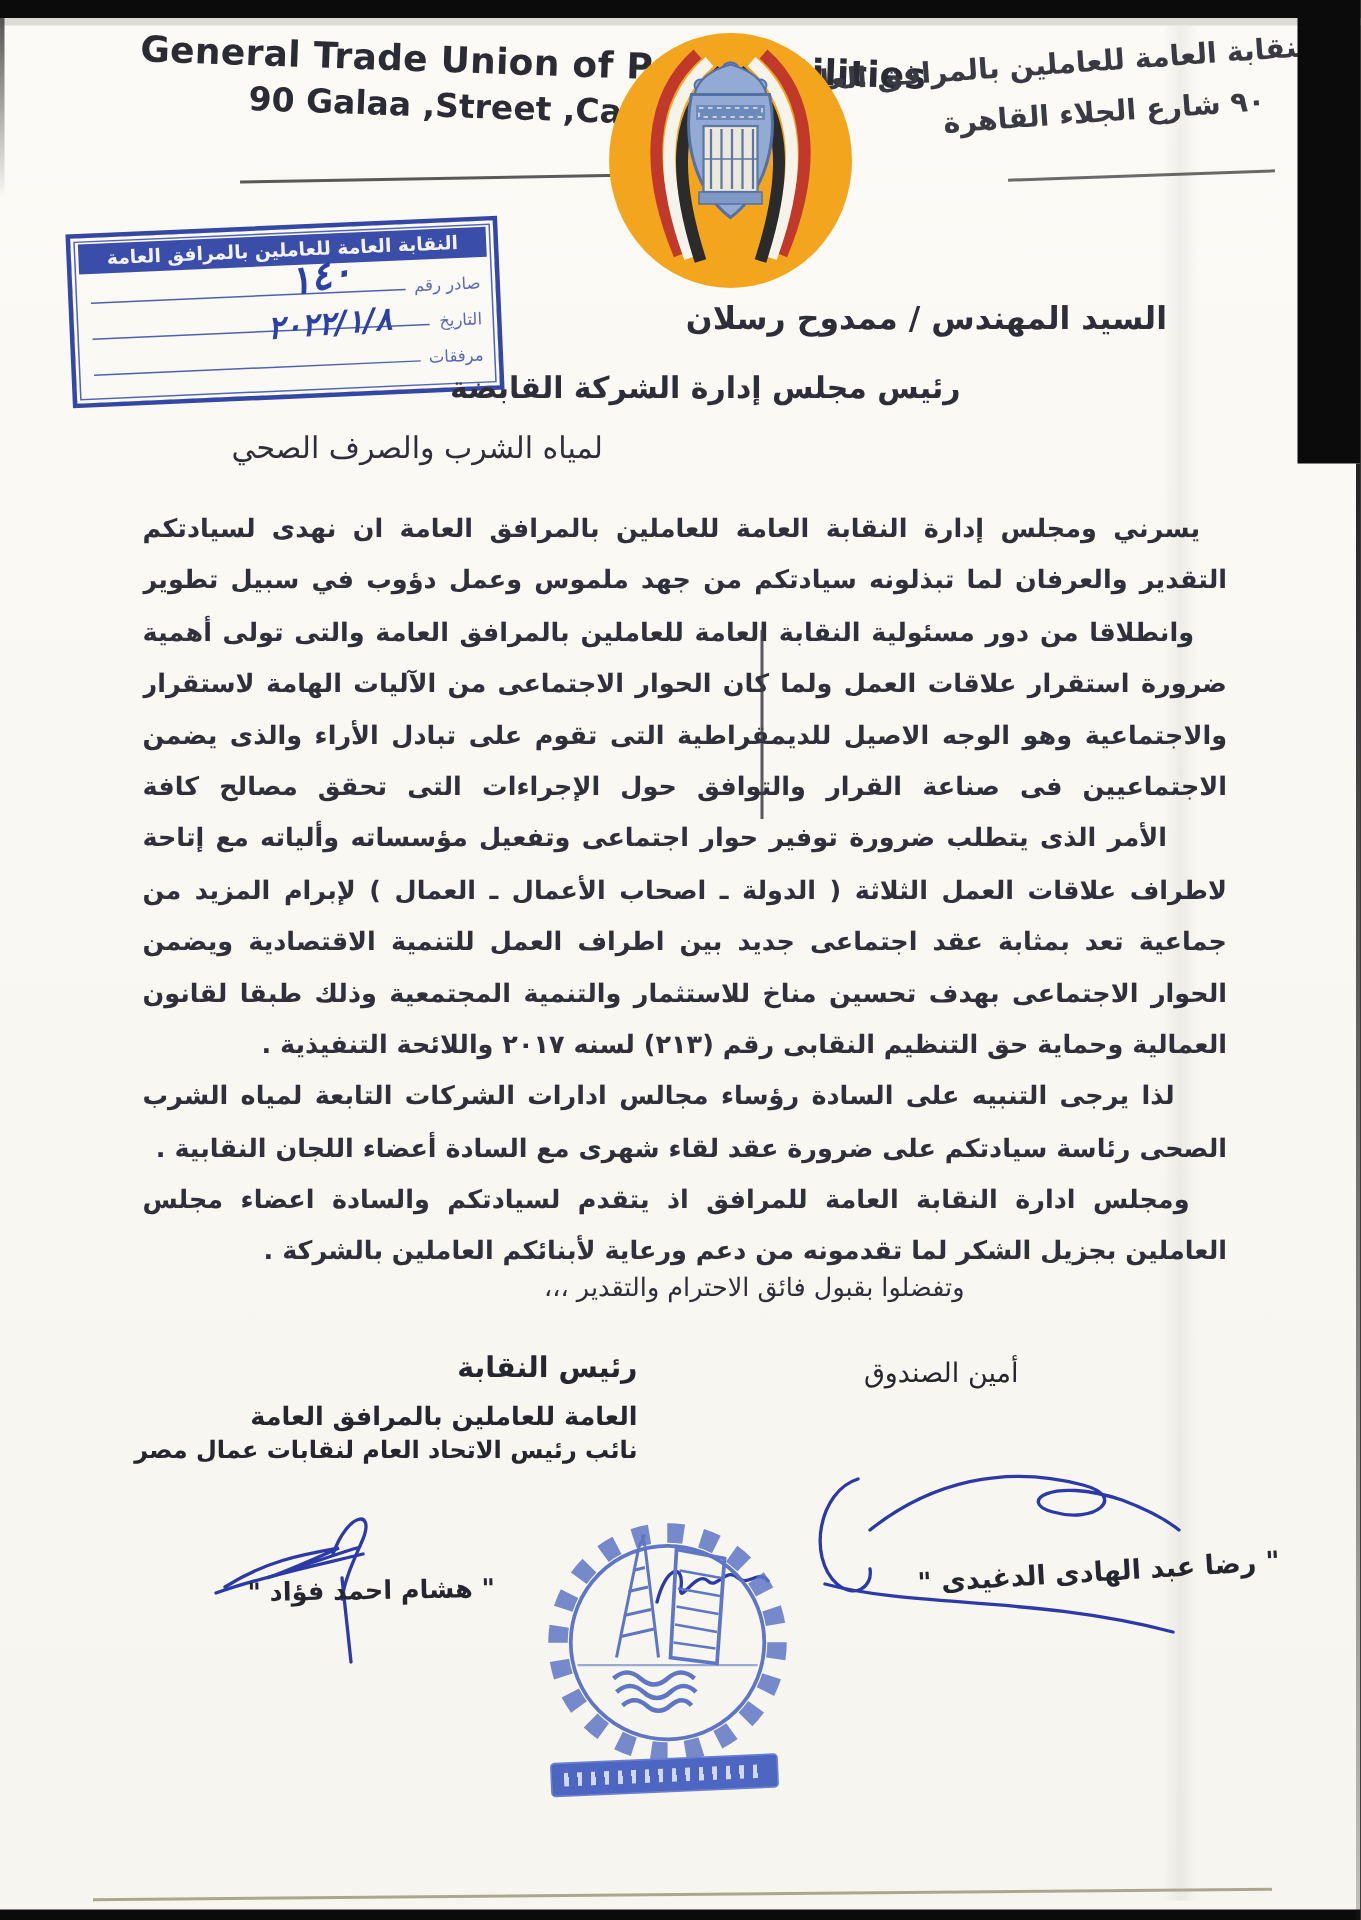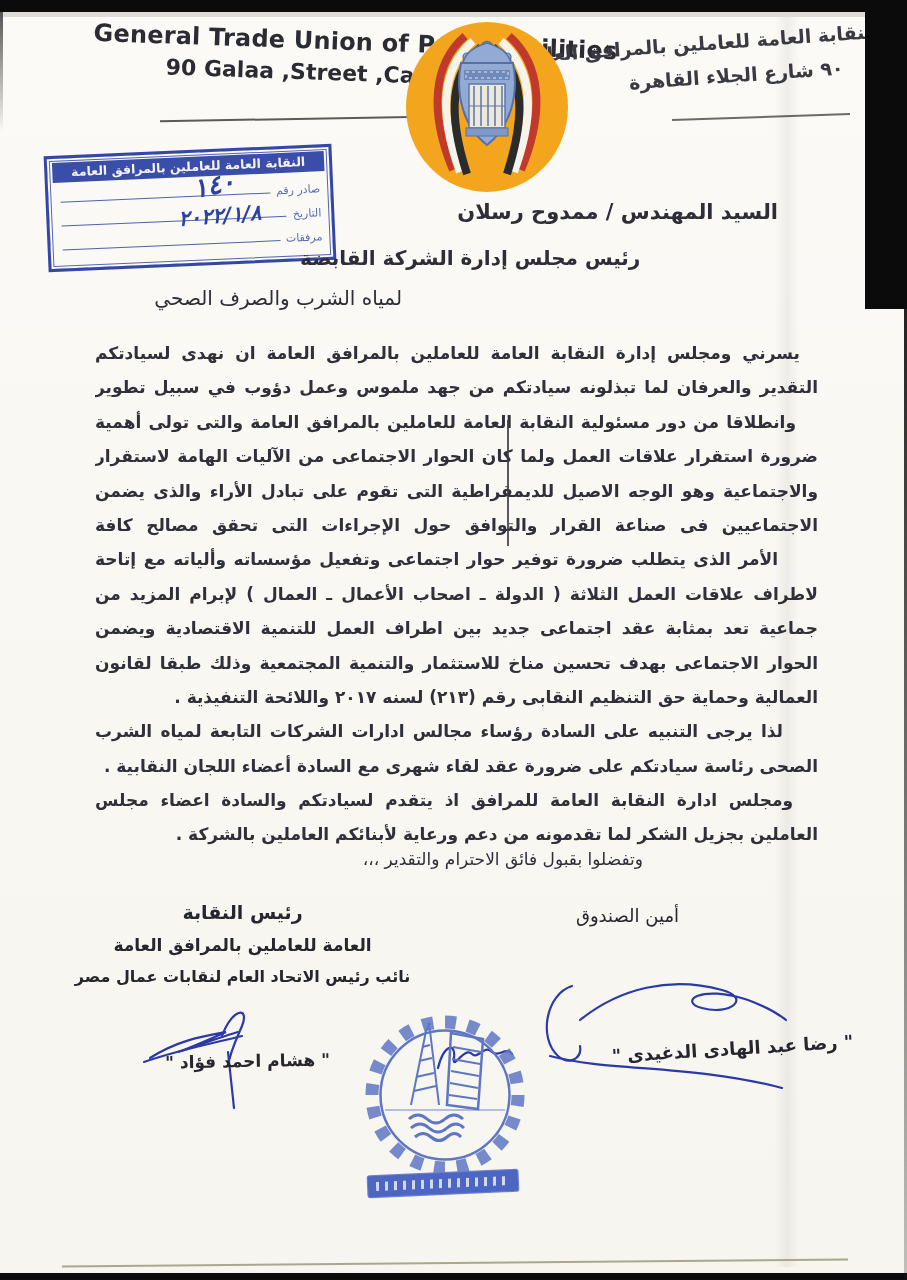--- a/index.html
+++ b/index.html
@@ -55,24 +55,24 @@
   .ind18{padding-right:18px;box-sizing:border-box;}
   .ind22{padding-right:22px;box-sizing:border-box;}
   .ind40{padding-right:40px;box-sizing:border-box;}
   .ind35{padding-right:35px;box-sizing:border-box;}
   .ind25{padding-right:25px;box-sizing:border-box;}
   #closing{left:95px;top:849px;width:723px;padding-right:175px;box-sizing:border-box;
           font-size:17px;font-weight:normal;white-space:nowrap;}
   #scan-line{left:507px;top:420px;width:2px;height:126px;background:#3c3c44;opacity:.85;}
 
   
-  #sig-left-titles{left:60px;top:901px;width:365px;text-align:center;direction:rtl;color:#26262e;}
+  #sig-left-titles{left:60px;top:901px;width:365px;direction:rtl;color:#26262e;}
   #sig-left-titles .t1{font-size:19px;font-weight:bold;white-space:nowrap;}
   #sig-left-titles .t2{font-size:17px;font-weight:bold;margin-top:12px;white-space:nowrap;}
-  #sig-left-titles .t3{font-size:16px;font-weight:bold;margin-top:12px;white-space:nowrap;}
+  #sig-left-titles .t3{font-size:16px;font-weight:bold;margin-top:2px;white-space:nowrap;}
   #sig-right-title{left:545px;top:905px;width:165px;text-align:center;font-size:18px;font-weight:normal;
           direction:rtl;color:#26262e;white-space:nowrap;}
   #name-left{left:120px;top:1051px;width:255px;text-align:center;font-size:17px;font-weight:bold;
           direction:rtl;transform:rotate(-1deg);white-space:nowrap;color:#26262e;}
   #name-right{left:570px;top:1038px;width:325px;text-align:center;font-size:18px;font-weight:bold;
           direction:rtl;transform:rotate(-3.5deg);white-space:nowrap;color:#26262e;}
 
   
   #gear-banner{left:368px;top:1173px;width:150px;height:21px;background:#4d66c2;transform:rotate(-2.5deg);
           border-radius:2px;box-shadow:0 0 0 1px #6a7fd0;

